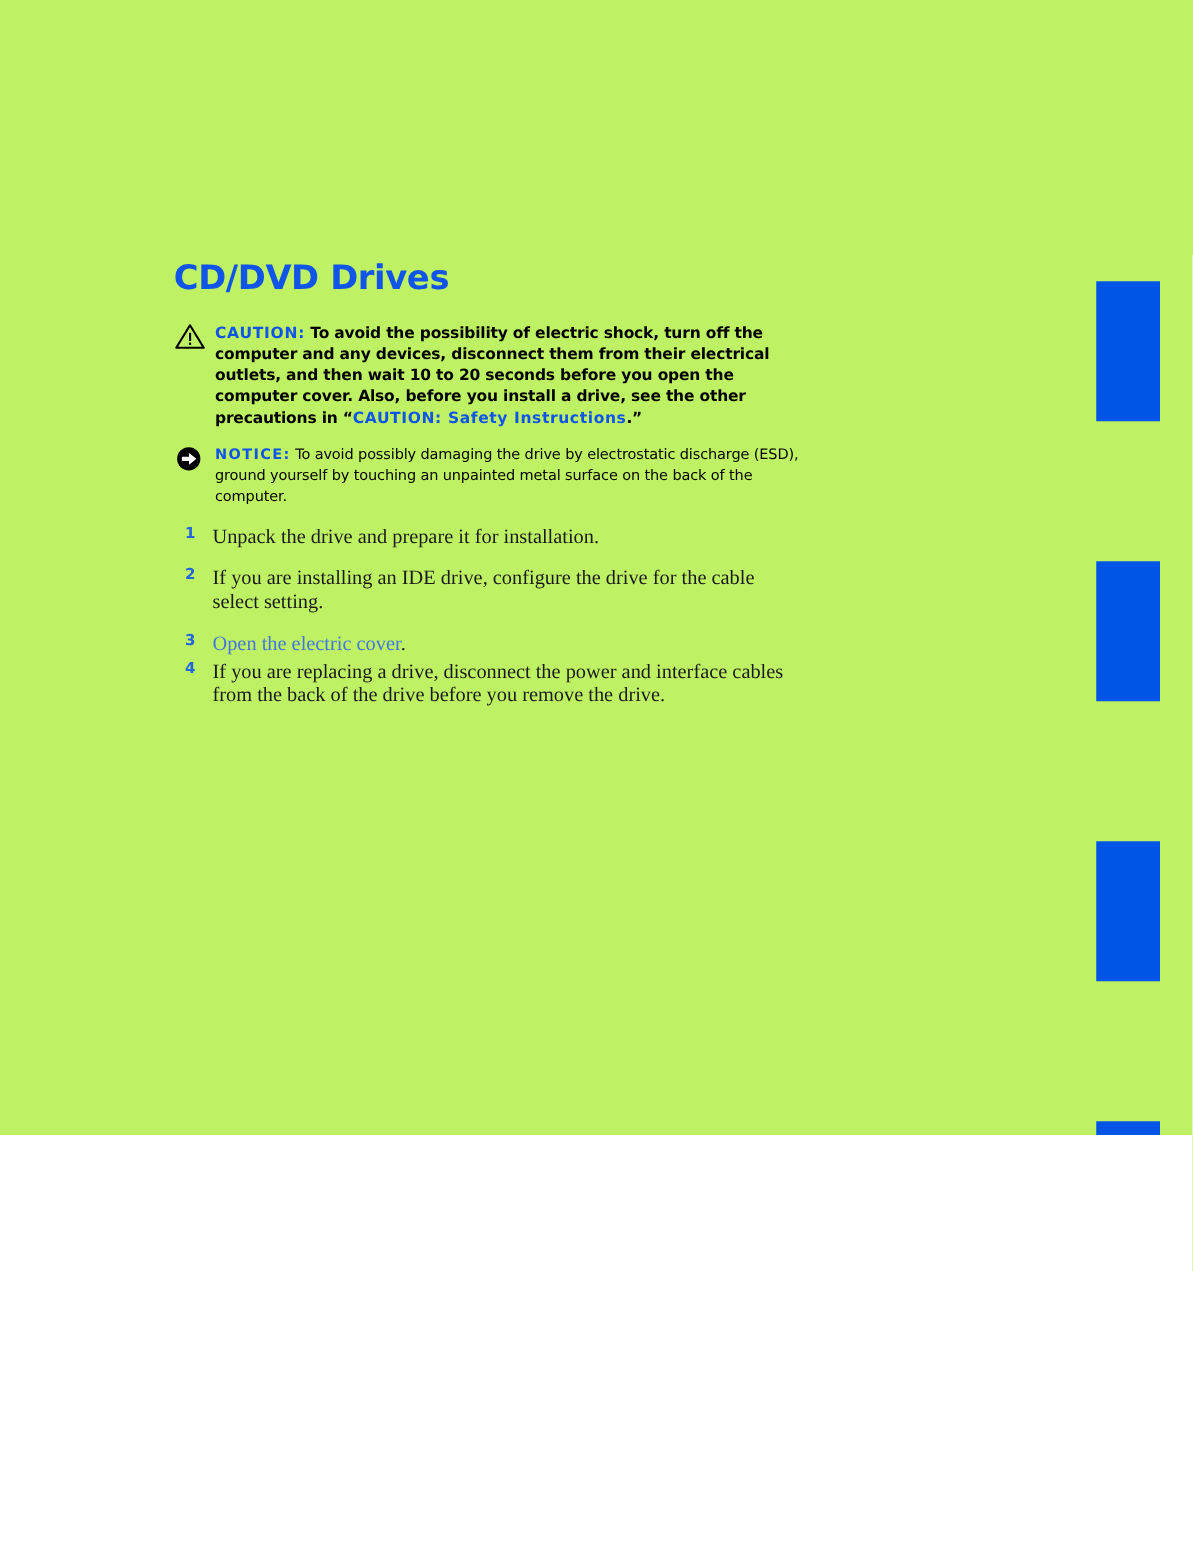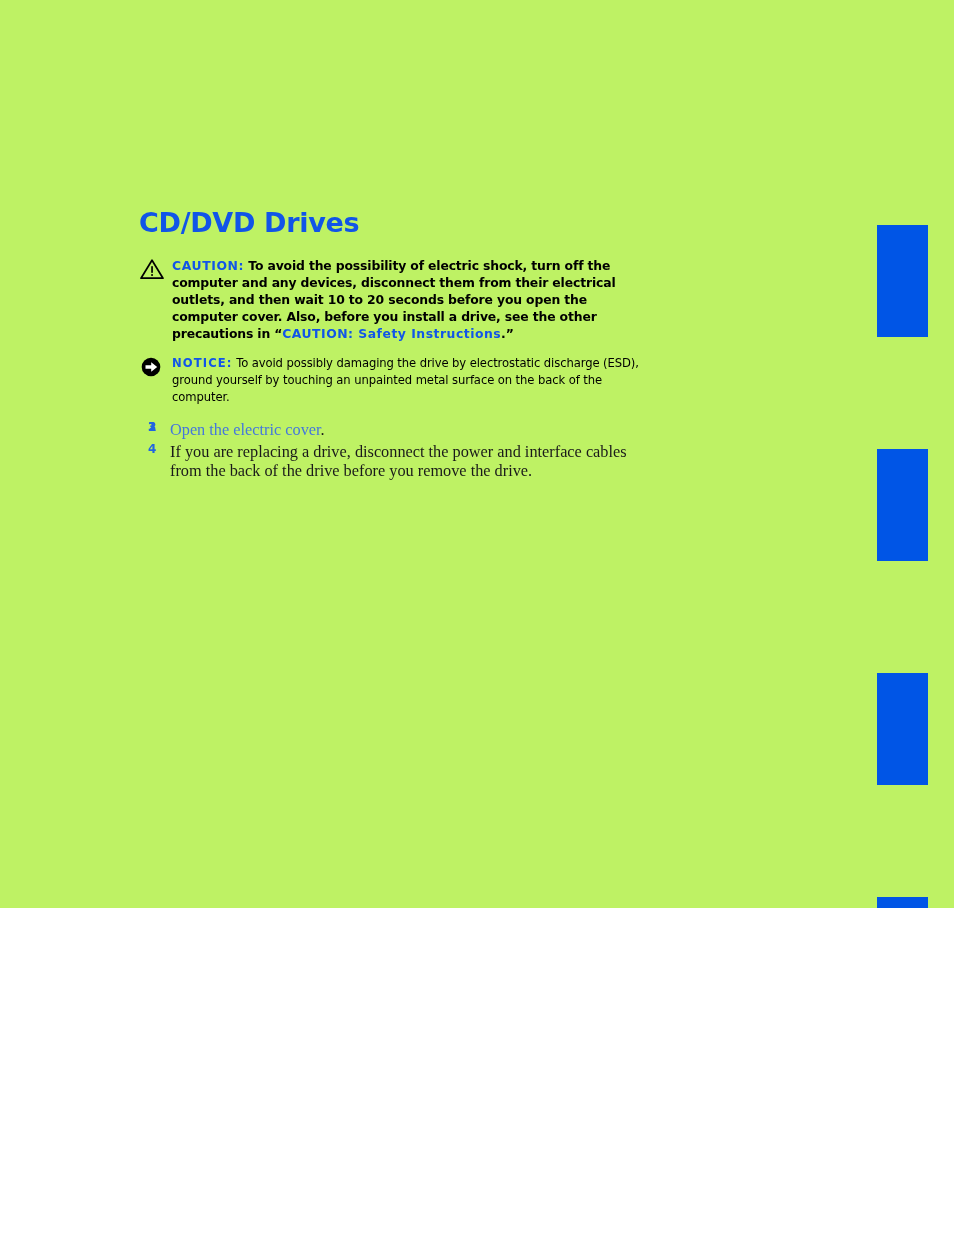--- a/index.html
+++ b/index.html
@@ -203,24 +203,26 @@
           <path d="M6.5 9.3 L12.2 9.3 L12.2 6.3 L18.2 11 L12.2 15.7 L12.2 12.7 L6.5 12.7 Z" fill="#ffffff"></path>
         </svg>
       </span>
       <div class="notice-body"><span class="notice-label">NOTICE:</span><span> To avoid possibly damaging the drive by electrostatic discharge (ESD), ground yourself by touching an unpainted metal surface on the back of the computer.</span></div>
     </div>
 
     <ol class="steps">
 
       <li class="step step-gap">
         <span class="step-num">1</span>
+        <div class="step-text">Unpack the drive and prepare it for installation.</div>
       </li>
 
       <li class="step step-gap">
         <span class="step-num">2</span>
+        <div class="step-text">If you are installing an IDE drive, configure the drive for the cable select setting.</div>
       </li>
 
       <li class="step">
         <span class="step-num">3</span>
         <div class="step-text"><span class="xref">Open the electric cover</span><span class="xref-tail">.</span></div>
       </li>
 
       <li class="step">
         <span class="step-num">4</span>
         <div class="step-text">If you are replacing a drive, disconnect the power and interface cables from the back of the drive before you remove the drive.</div>

